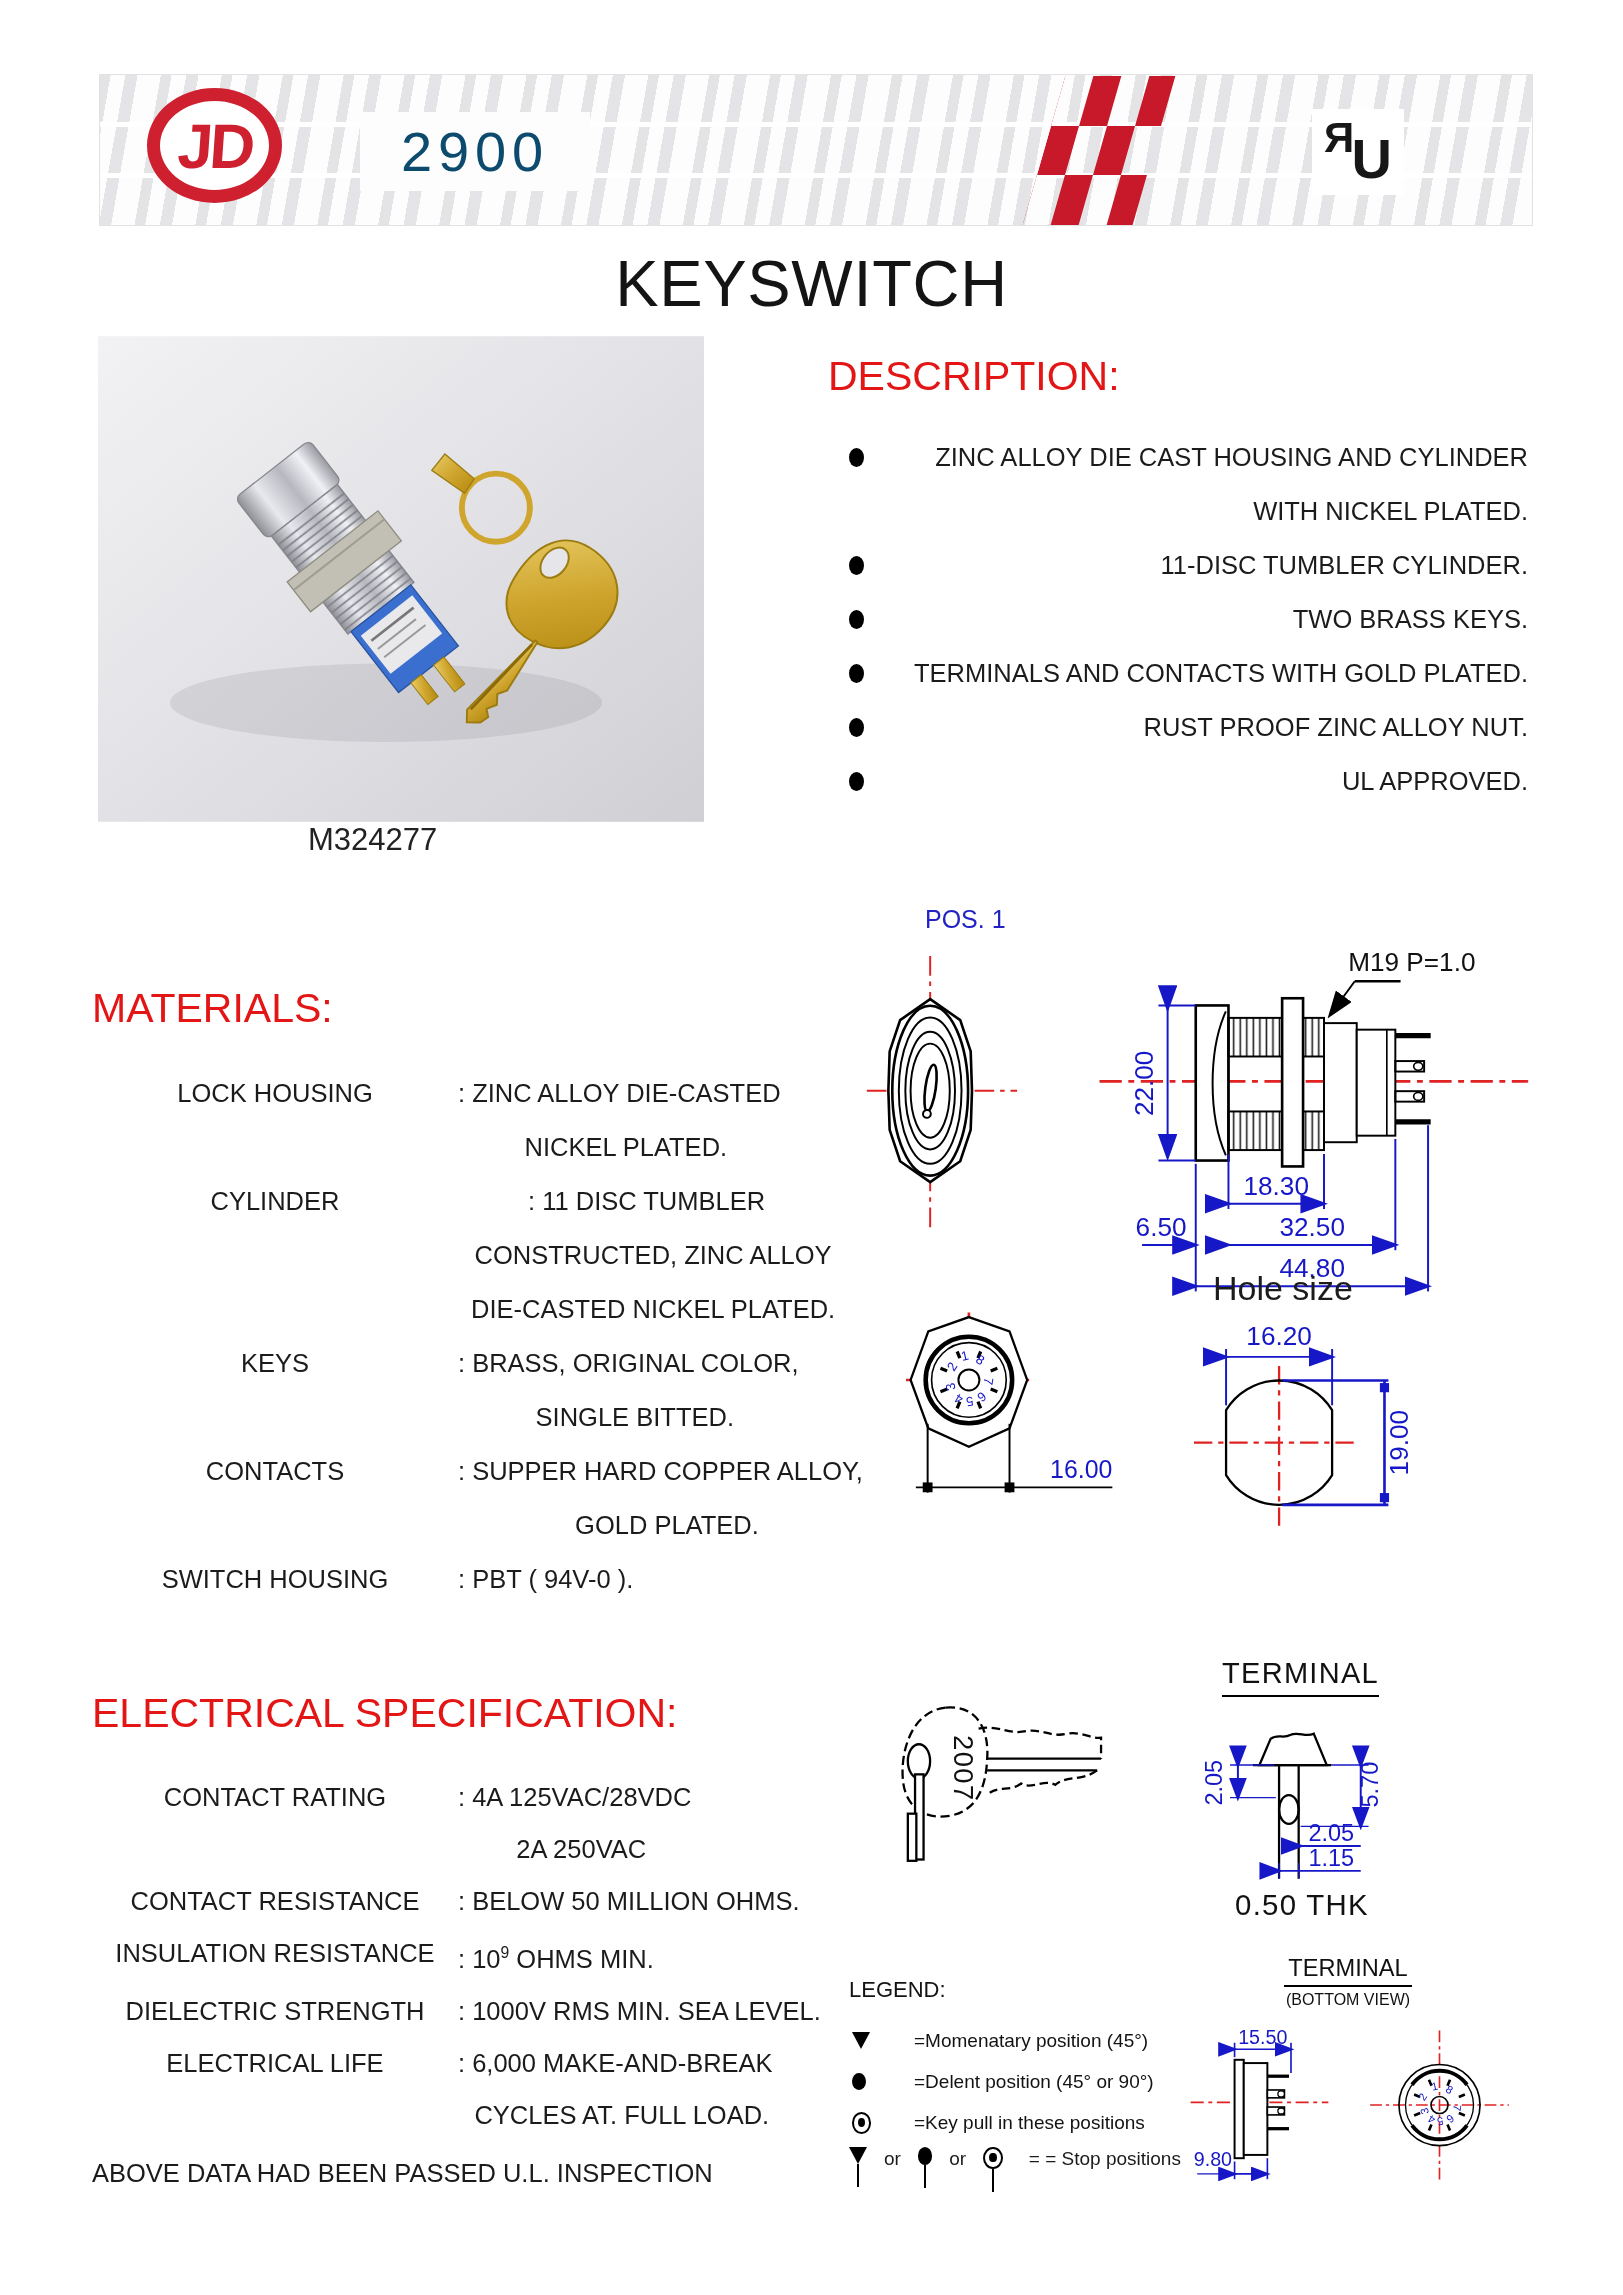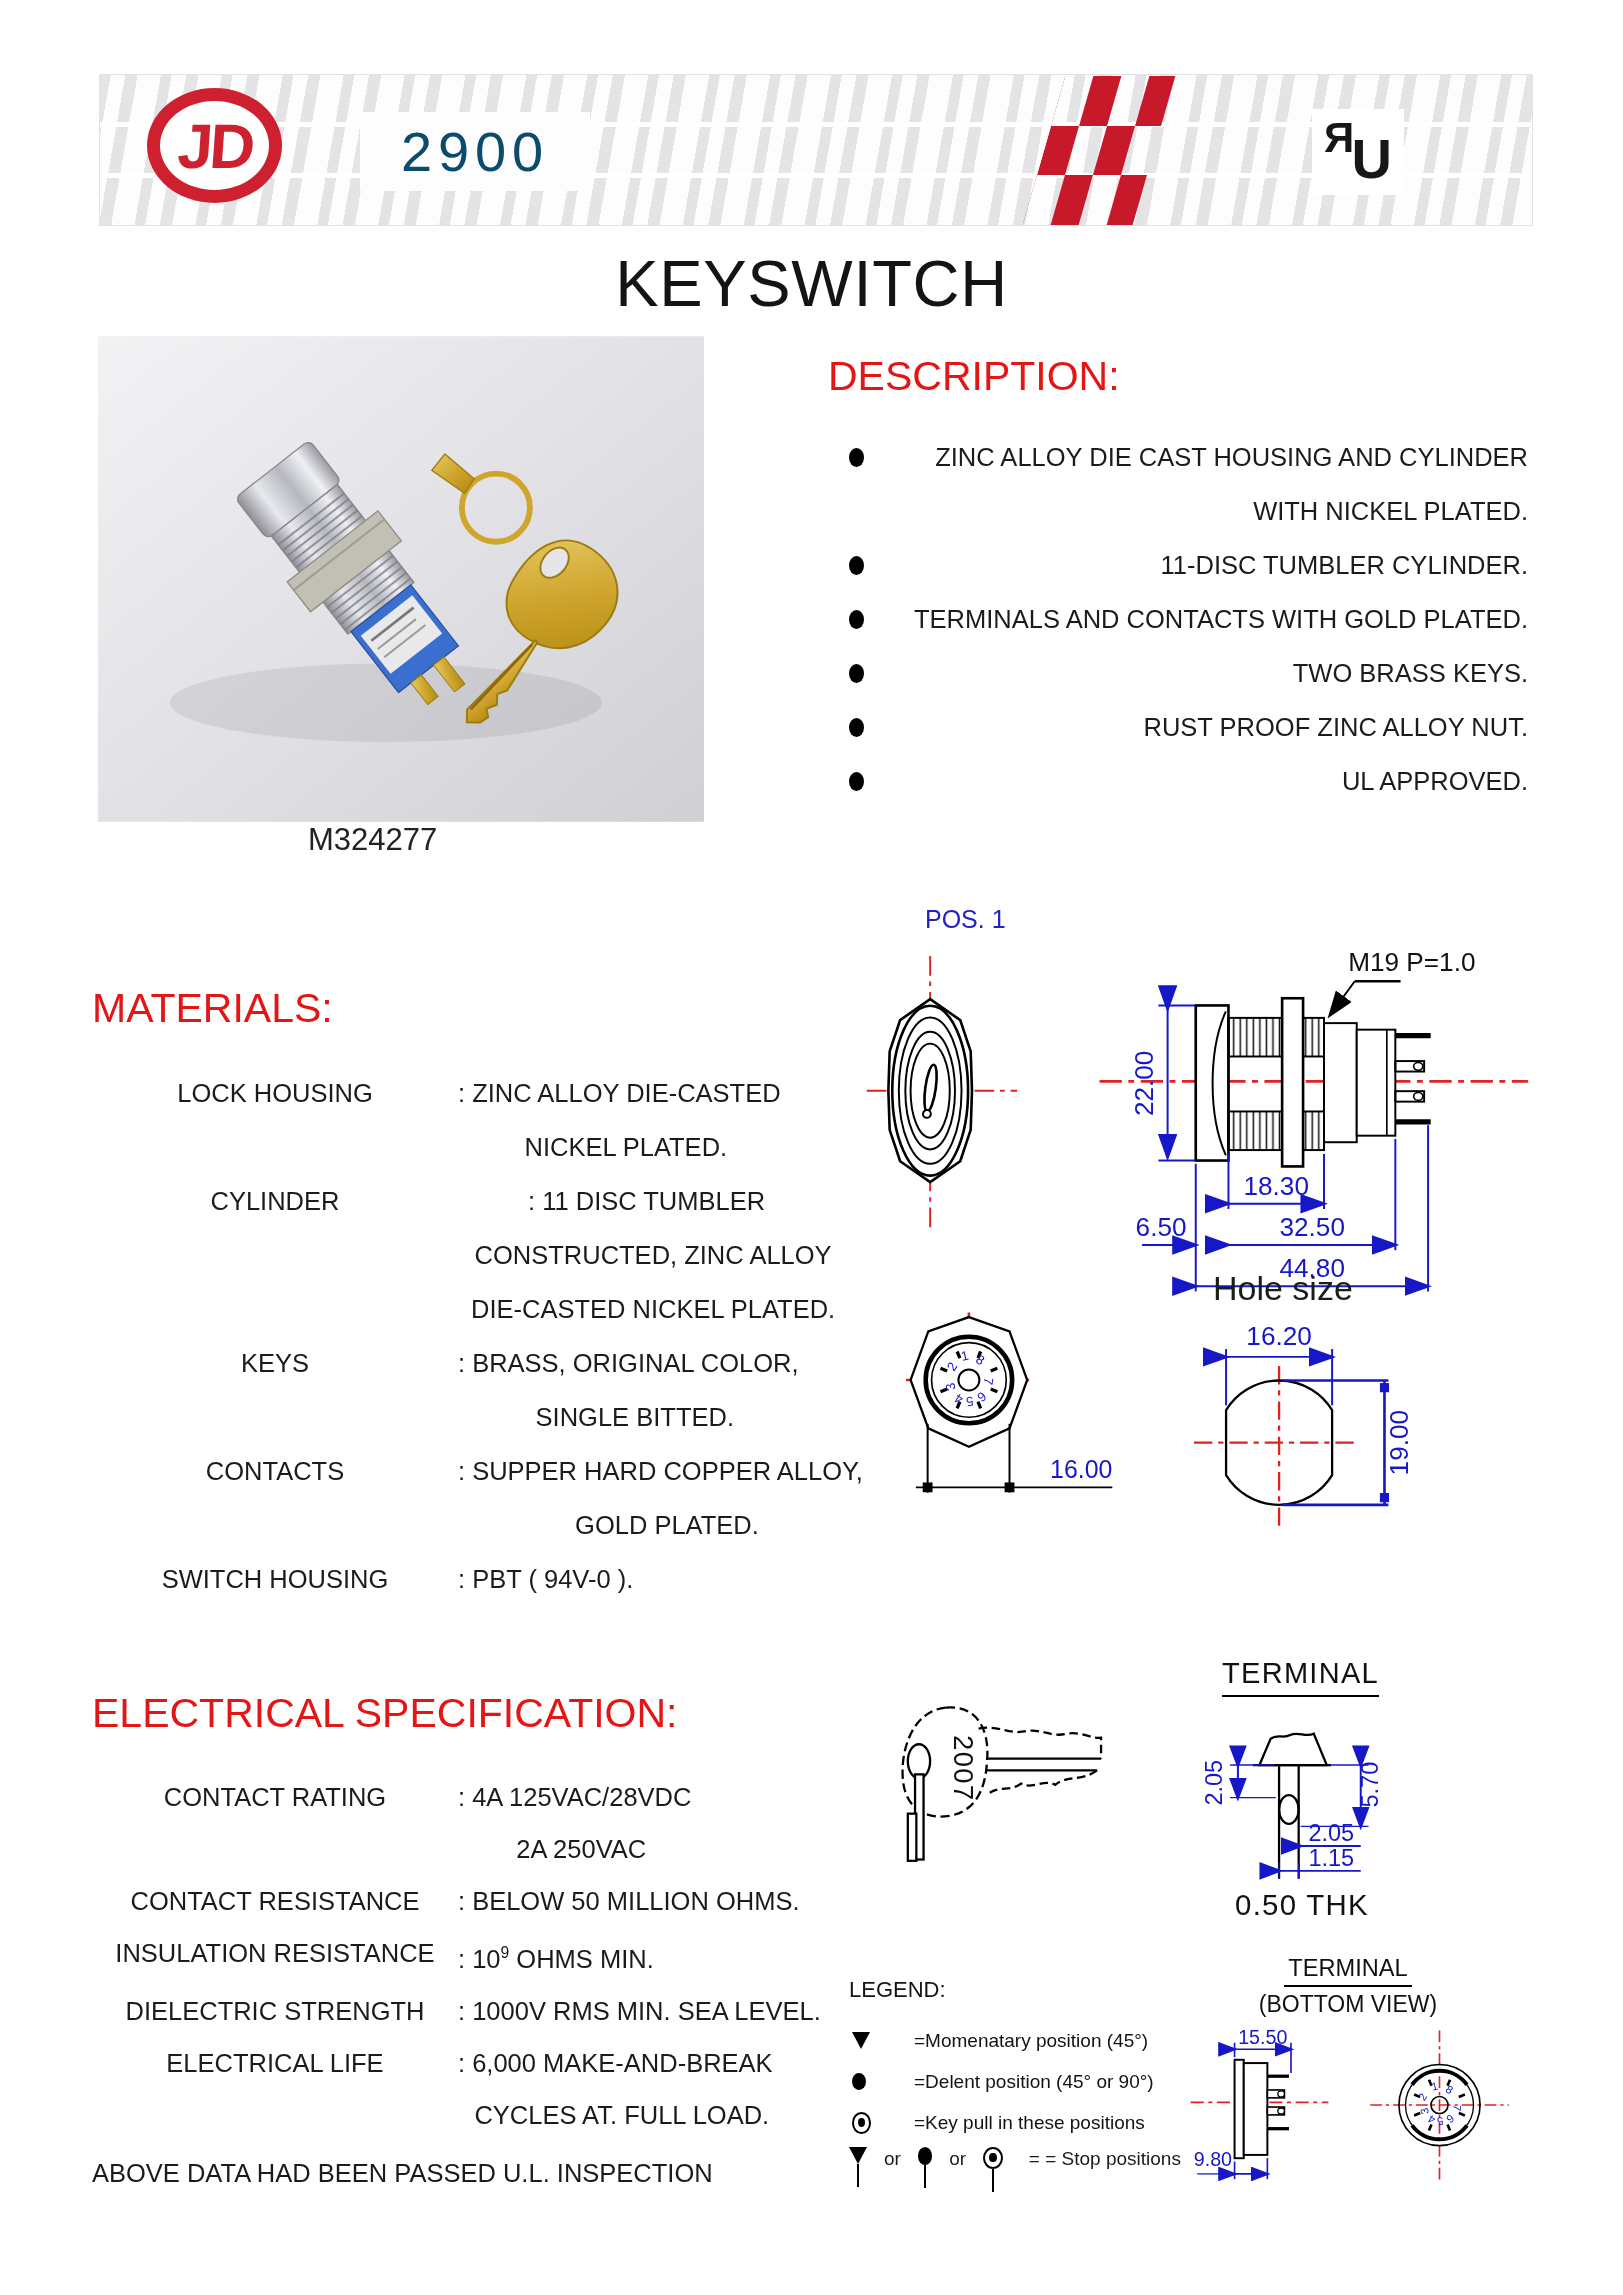--- a/index.html
+++ b/index.html
@@ -62,21 +62,21 @@
   .footnote { margin-top:7.9px; font-size:25.5px; line-height:51px; }
   
   .draw { position:absolute; }
   svg text { font-family:"Liberation Sans", sans-serif; }
   .pos1-label { position:absolute; left:925px; top:905px; color:#2222c4; font-size:25px; }
   .hole-title { position:absolute; left:1213px; top:1269px; color:#1c1c1c; font-size:34px; }
   .term-title { position:absolute; left:1222px; top:1657px; color:#111; font-size:29px; letter-spacing:1.3px; border-bottom:2.6px solid #000; padding-bottom:5.2px; }
   .thk-label { position:absolute; left:1235px; top:1888px; color:#111; font-size:29.4px; letter-spacing:1.3px; }
   .bv-title { position:absolute; left:1253px; top:1955px; width:190px; text-align:center; color:#111; }
   .bv-title .t1 { display:inline-block; font-size:23.6px; border-bottom:2px solid #000; padding:0 3.9px 3.3px 3.9px; }
-  .bv-title .t2 { font-size:23px; margin-top:3.3px; }
+  .bv-title .t2 { font-size:16px; margin-top:3.3px; }
   
   .legend { position:absolute; left:849px; top:1977px; width:393px; }
   .legend-heading { font-size:22px; color:#131313; }
   .legend-rows { margin-top:17px; }
   .legend-row { display:flex; align-items:center; height:41px;gap:11px; }
   .legend-symcell { width:54px; display:flex; justify-content:flex-start; padding-left:2.6px; }
   .legend-text { font-size:19px; color:#131313; }
   .sym-tri { width:0; height:0; border-left:9.8px solid transparent; border-right:9.8px solid transparent; border-top:17.7px solid #000; }
   .sym-dot { width:14.4px; height:17.7px; background:#000; border-radius:50%; }
   .sym-fish { width:19.6px; height:22px; border:2px solid #000; border-radius:50%; display:flex; align-items:center; justify-content:center; }
@@ -169,25 +169,25 @@
       <div class="bullet-row">
           <span class="bullet-dot"></span>
           <span class="bullet-text">ZINC ALLOY DIE CAST HOUSING AND CYLINDER WITH NICKEL PLATED.</span>
         </div>
       <div class="bullet-row">
           <span class="bullet-dot"></span>
           <span class="bullet-text">11-DISC TUMBLER CYLINDER.</span>
         </div>
       <div class="bullet-row">
           <span class="bullet-dot"></span>
-          <span class="bullet-text">TERMINALS AND CONTACTS WITH GOLD PLATED.</span>
+          <span class="bullet-text">TWO BRASS KEYS.</span>
         </div>
       <div class="bullet-row">
           <span class="bullet-dot"></span>
-          <span class="bullet-text">TWO BRASS KEYS.</span>
+          <span class="bullet-text">TERMINALS AND CONTACTS WITH GOLD PLATED.</span>
         </div>
       <div class="bullet-row">
           <span class="bullet-dot"></span>
           <span class="bullet-text">RUST PROOF ZINC ALLOY NUT.</span>
         </div>
       <div class="bullet-row">
           <span class="bullet-dot"></span>
           <span class="bullet-text">UL APPROVED.</span>
         </div>
     </div>

